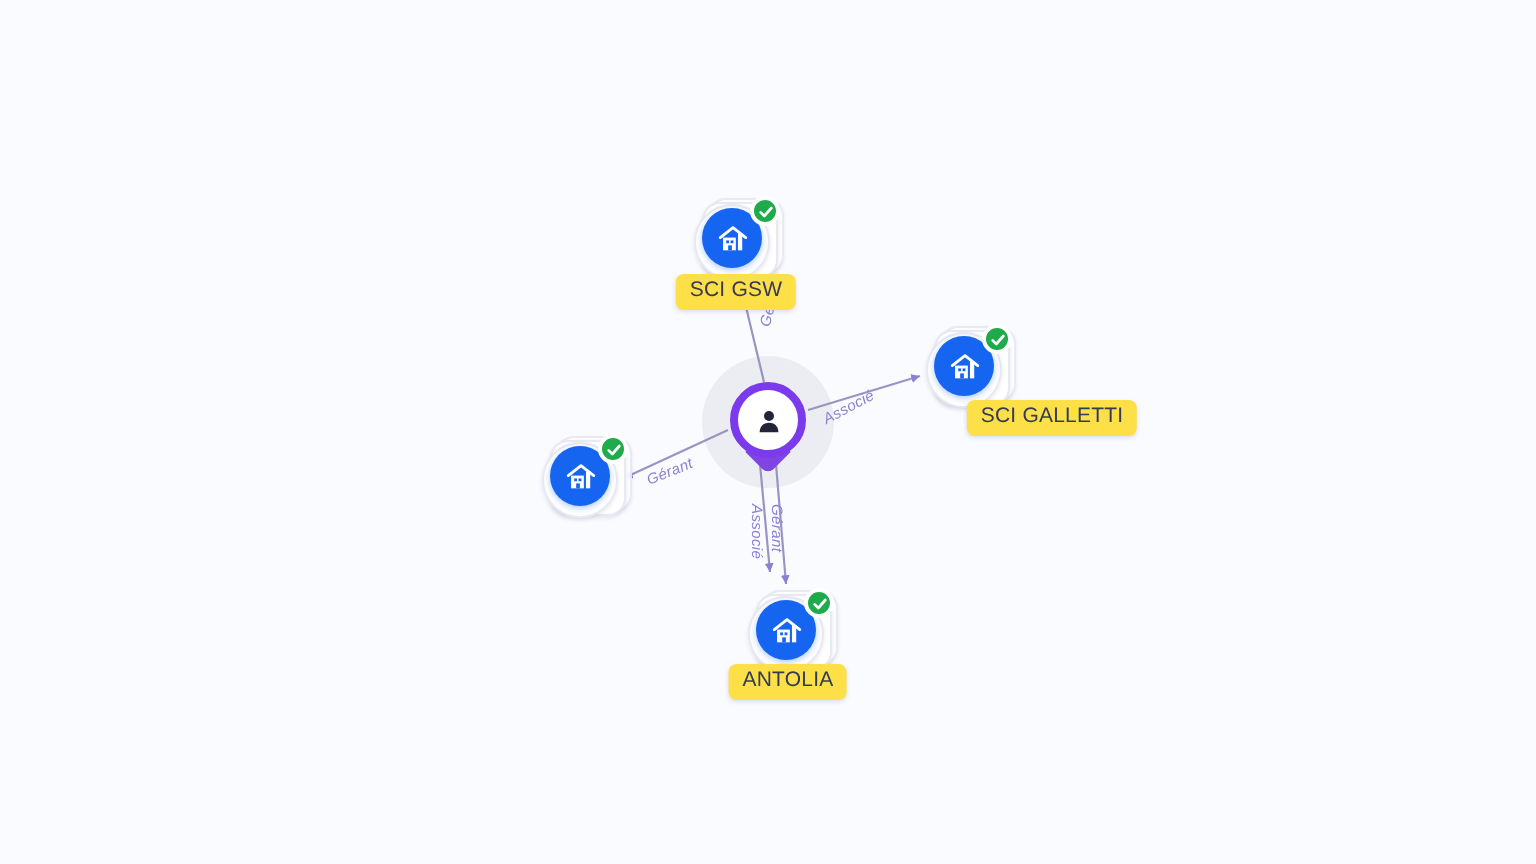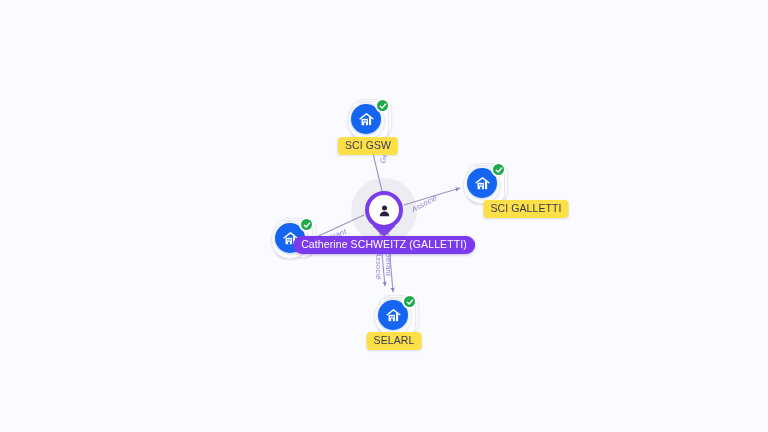--- a/index.html
+++ b/index.html
@@ -273,30 +273,29 @@
           <rect x="8.6" y="16.5" width="2.6" height="3.5" fill="#1565f0"></rect>
         </svg>
       </div>
       <div class="verified-badge">
         <svg width="8" height="8" viewBox="0 0 24 24" fill="none">
           <path d="M4 12.5 L9.5 18 L20 6" stroke="#ffffff" stroke-width="4" stroke-linecap="round" stroke-linejoin="round"></path>
         </svg>
       </div>
     </div>
   </div>
-  <div class="node-label" style="left:394px; top:332px;">SELARL</div>
+  <div class="node-label" style="left:394px; top:332px;">ANTOLIA</div>
 
   <div class="node" style="left:384px; top:211px; z-index:30;">
     <div class="person-halo"></div>
     <div class="person-pin">
       <div class="person-pin-tail"></div>
       <div class="person-pin-body"></div>
       <div class="person-glyph">
         <svg width="15" height="15" viewBox="0 0 24 24" fill="none">
           <circle cx="12" cy="8" r="4" fill="#23243a"></circle>
           <path d="M4.5 21 C4.5 15.8 8 13.4 12 13.4 C16 13.4 19.5 15.8 19.5 21 Z" fill="#23243a"></path>
         </svg>
       </div>
     </div>
   </div>
-  <div class="node-label primary" style="left:384px; top:236px;">Catherine SCHWEITZ (GALLETTI)</div>
 
 </div>
 
 </body></html>

